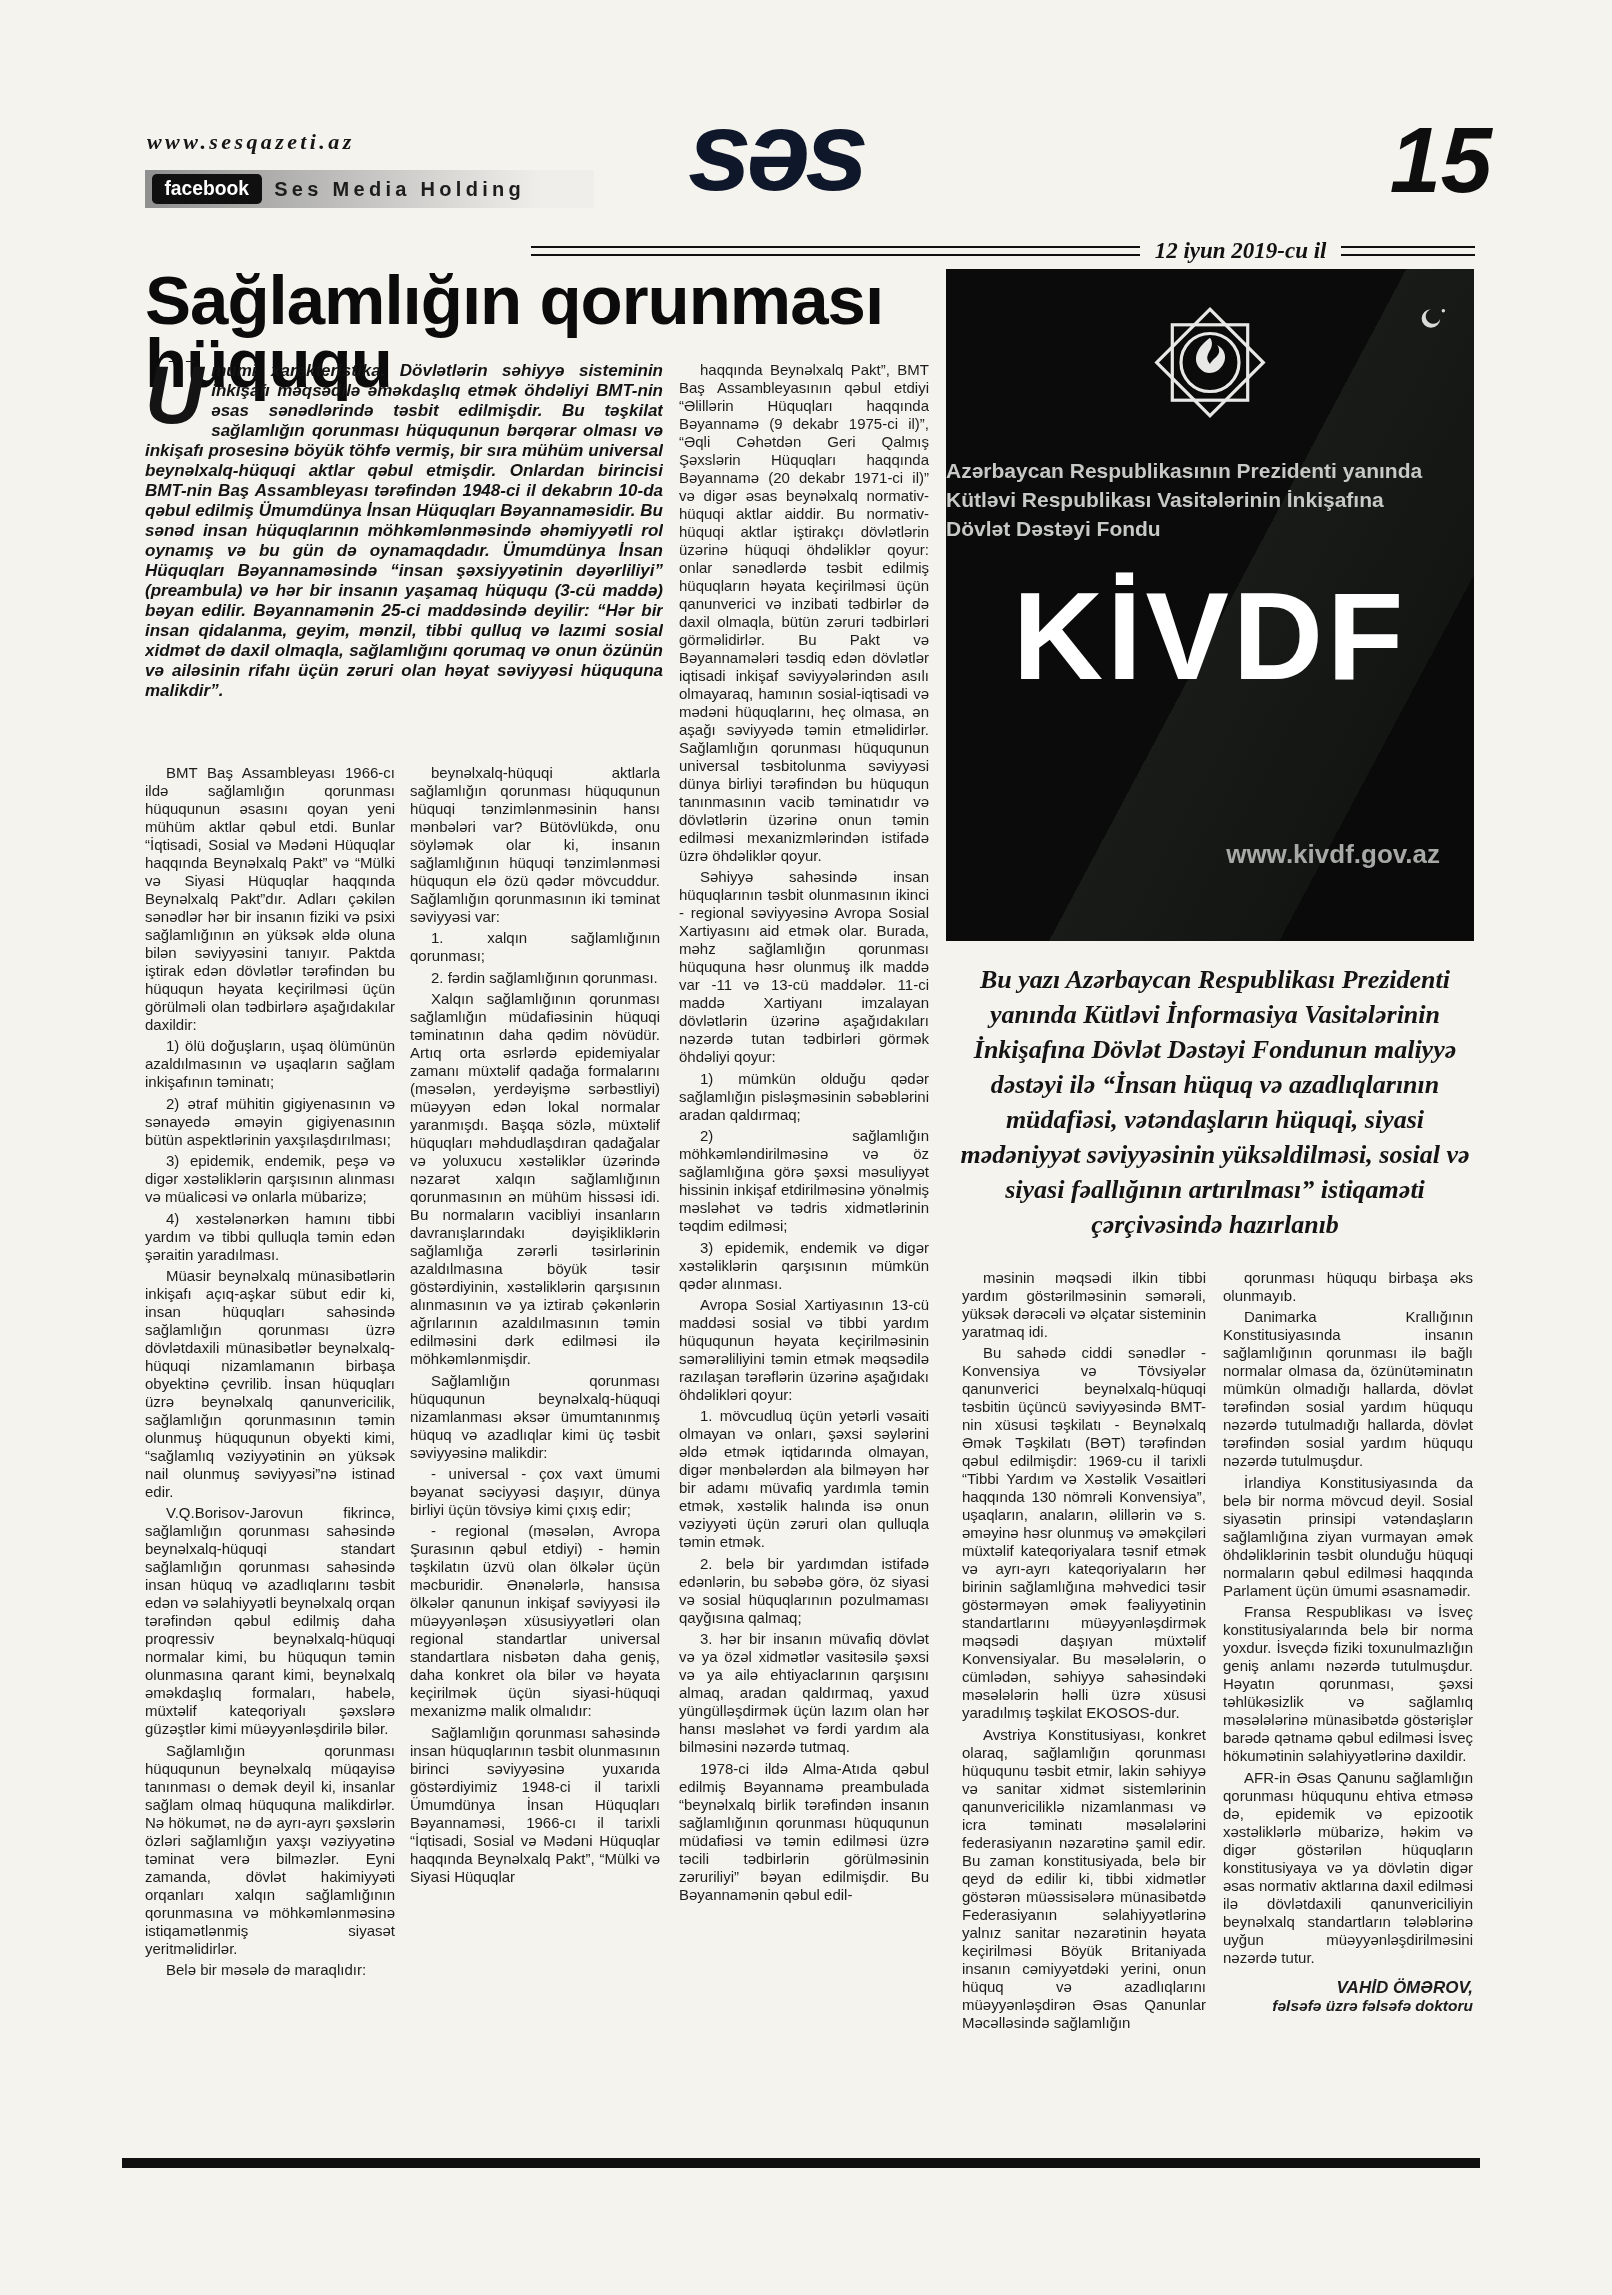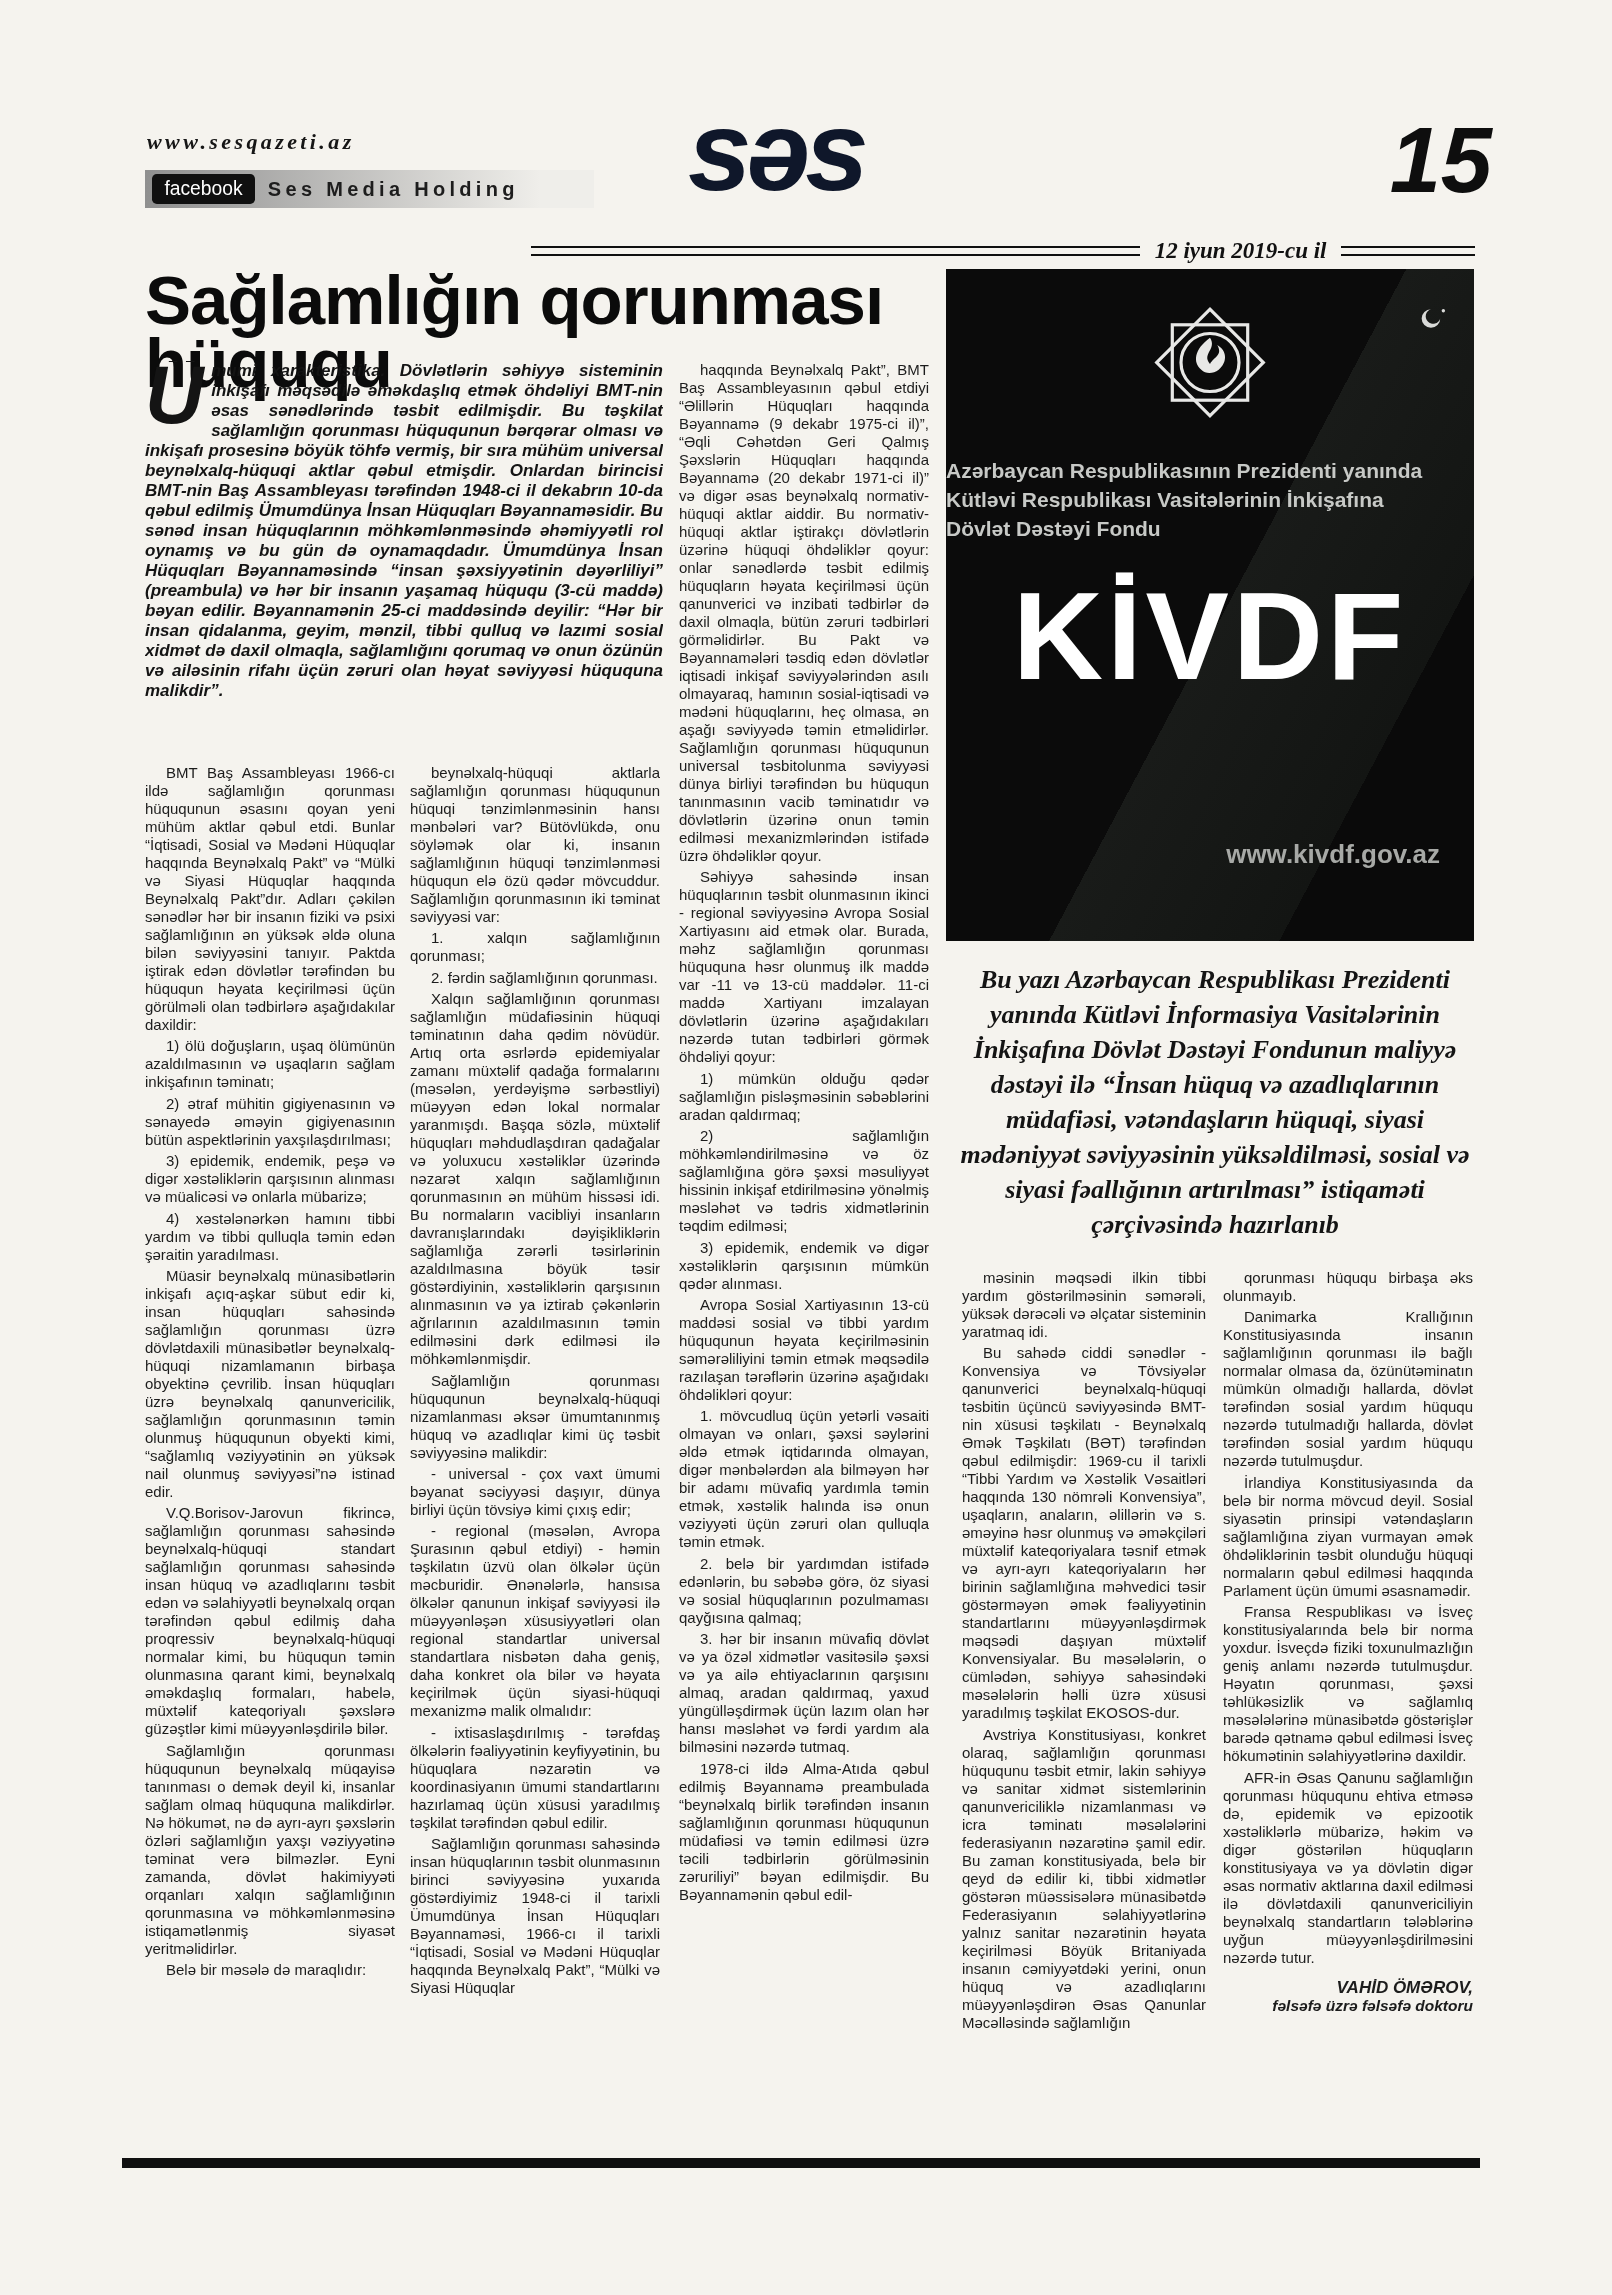--- a/index.html
+++ b/index.html
@@ -6,21 +6,21 @@
   .page{position:relative;width:1613px;height:2295px;background:#f5f3ee;
         font-family:"Liberation Sans",sans-serif;color:#1b1b1b;overflow:hidden;}
 
   
   .site-url{position:absolute;left:147px;top:129px;
     font-family:"Liberation Serif",serif;font-style:italic;font-weight:700;
     font-size:22px;letter-spacing:3.4px;color:#161616;}
   .fb-strip{position:absolute;left:145px;top:170px;width:449px;height:38px;
     background:linear-gradient(90deg,#8f8f8f,#efeeea 88%);
     display:flex;align-items:center;gap:12.6px;padding-left:6.8px;box-sizing:border-box;}
-  .fb-badge{background:#101010;color:#fff;font-weight:400;font-size:19.3px;
+  .fb-badge{background:#101010;color:#fff;font-weight:700;font-size:19.3px;
     padding:3.9px 12.6px;border-radius:4.8px;}
   .holding{font-weight:700;font-size:20px;letter-spacing:4.3px;color:#1d1d1d;}
   .logo{position:absolute;left:688px;top:94px;font-size:114px;line-height:114px;
     font-weight:900;font-style:italic;letter-spacing:-4.8px;color:#0f172a;}
   .page-num{position:absolute;right:121px;top:114px;font-size:92px;line-height:92px;
     font-weight:900;font-style:italic;color:#0e0e0e;}
   .date-row{position:absolute;left:531px;top:238px;width:944px;
     display:flex;align-items:center;gap:14.5px;justify-content:space-between;}
   .dbl{height:5.8px;border-top:2.9px solid #0f0f0f;border-bottom:2.9px solid #0f0f0f;}
   .dbl.long{flex:5;}
@@ -108,21 +108,20 @@
       <p class="para">Belə bir məsələ də maraqlıdır:</p>
     </div>
   <div class="col col2">
       <p class="para">beynəlxalq-hüquqi aktlarla sağlamlığın qorunması hüququnun hüquqi tənzimlənməsinin hansı mənbələri var? Bütövlükdə, onu söyləmək olar ki, insanın sağlamlığının hüquqi tənzimlənməsi hüququn elə özü qədər mövcuddur. Sağlamlığın qorunmasının iki təminat səviyyəsi var:</p>
       <p class="para">1. xalqın sağlamlığının qorunması;</p>
       <p class="para">2. fərdin sağlamlığının qorunması.</p>
       <p class="para">Xalqın sağlamlığının qorunması sağlamlığın müdafiəsinin hüquqi təminatının daha qədim növüdür. Artıq orta əsrlərdə epidemiyalar zamanı müxtəlif qadağa formalarını (məsələn, yerdəyişmə sərbəstliyi) müəyyən edən lokal normalar yaranmışdı. Başqa sözlə, müxtəlif hüquqları məhdudlaşdıran qadağalar və yoluxucu xəstəliklər üzərində nəzarət xalqın sağlamlığının qorunmasının ən mühüm hissəsi idi. Bu normaların vacibliyi insanların davranışlarındakı dəyişikliklərin sağlamlığa zərərli təsirlərinin azaldılmasına böyük təsir göstərdiyinin, xəstəliklərin qarşısının alınmasının və ya iztirab çəkənlərin ağrılarının azaldılmasının təmin edilməsini dərk edilməsi ilə möhkəmlənmişdir.</p>
       <p class="para">Sağlamlığın qorunması hüququnun beynəlxalq-hüquqi nizamlanması əksər ümumtanınmış hüquq və azadlıqlar kimi üç təsbit səviyyəsinə malikdir:</p>
       <p class="para">- universal - çox vaxt ümumi bəyanat səciyyəsi daşıyır, dünya birliyi üçün tövsiyə kimi çıxış edir;</p>
       <p class="para">- regional (məsələn, Avropa Şurasının qəbul etdiyi) - həmin təşkilatın üzvü olan ölkələr üçün məcburidir. Ənənələrlə, hansısa ölkələr qanunun inkişaf səviyyəsi ilə müəyyənləşən xüsusiyyətləri olan regional standartlar universal standartlara nisbətən daha geniş, daha konkret ola bilər və həyata keçirilmək üçün siyasi-hüquqi mexanizmə malik olmalıdır:</p>
-      <p class="para">- ixtisaslaşdırılmış - tərəfdaş ölkələrin fəaliyyətinin keyfiyyətinin, bu hüquqlara nəzarətin və koordinasiyanın ümumi standartlarını hazırlamaq üçün xüsusi yaradılmış təşkilat tərəfindən qəbul edilir.</p>
       <p class="para">Sağlamlığın qorunması sahəsində insan hüquqlarının təsbit olunmasının birinci səviyyəsinə yuxarıda göstərdiyimiz 1948-ci il tarixli Ümumdünya İnsan Hüquqları Bəyannaməsi, 1966-cı il tarixli “İqtisadi, Sosial və Mədəni Hüquqlar haqqında Beynəlxalq Pakt”, “Mülki və Siyasi Hüquqlar</p>
     </div>
   <div class="col col3">
       <p class="para">haqqında Beynəlxalq Pakt”, BMT Baş Assambleyasının qəbul etdiyi “Əlillərin Hüquqları haqqında Bəyannamə (9 dekabr 1975-ci il)”, “Əqli Cəhətdən Geri Qalmış Şəxslərin Hüquqları haqqında Bəyannamə (20 dekabr 1971-ci il)” və digər əsas beynəlxalq normativ-hüquqi aktlar aiddir. Bu normativ-hüquqi aktlar iştirakçı dövlətlərin üzərinə hüquqi öhdəliklər qoyur: onlar sənədlərdə təsbit edilmiş hüquqların həyata keçirilməsi üçün qanunverici və inzibati tədbirlər də daxil olmaqla, bütün zəruri tədbirləri görməlidirlər. Bu Pakt və Bəyannamələri təsdiq edən dövlətlər iqtisadi inkişaf səviyyələrindən asılı olmayaraq, hamının sosial-iqtisadi və mədəni hüquqlarını, heç olmasa, ən aşağı səviyyədə təmin etməlidirlər. Sağlamlığın qorunması hüququnun universal təsbitolunma səviyyəsi dünya birliyi tərəfindən bu hüququn tanınmasının vacib təminatıdır və dövlətlərin üzərinə onun təmin edilməsi mexanizmlərindən istifadə üzrə öhdəliklər qoyur.</p>
       <p class="para">Səhiyyə sahəsində insan hüquqlarının təsbit olunmasının ikinci - regional səviyyəsinə Avropa Sosial Xartiyasını aid etmək olar. Burada, məhz sağlamlığın qorunması hüququna həsr olunmuş ilk maddə var -11 və 13-cü maddələr. 11-ci maddə Xartiyanı imzalayan dövlətlərin üzərinə aşağıdakıları nəzərdə tutan tədbirləri görmək öhdəliyi qoyur:</p>
       <p class="para">1) mümkün olduğu qədər sağlamlığın pisləşməsinin səbəblərini aradan qaldırmaq;</p>
       <p class="para">2) sağlamlığın möhkəmləndirilməsinə və öz sağlamlığına görə şəxsi məsuliyyət hissinin inkişaf etdirilməsinə yönəlmiş məsləhət və tədris xidmətlərinin təqdim edilməsi;</p>
       <p class="para">3) epidemik, endemik və digər xəstəliklərin qarşısının mümkün qədər alınması.</p>
       <p class="para">Avropa Sosial Xartiyasının 13-cü maddəsi sosial və tibbi yardım hüququnun həyata keçirilməsinin səmərəliliyini təmin etmək məqsədilə razılaşan tərəflərin üzərinə aşağıdakı öhdəlikləri qoyur:</p>
       <p class="para">1. mövcudluq üçün yetərli vəsaiti olmayan və onları, şəxsi səylərini əldə etmək iqtidarında olmayan, digər mənbələrdən ala bilməyən hər bir adamı müvafiq yardımla təmin etmək, xəstəlik halında isə onun vəziyyəti üçün zəruri olan qulluqla təmin etmək.</p>

